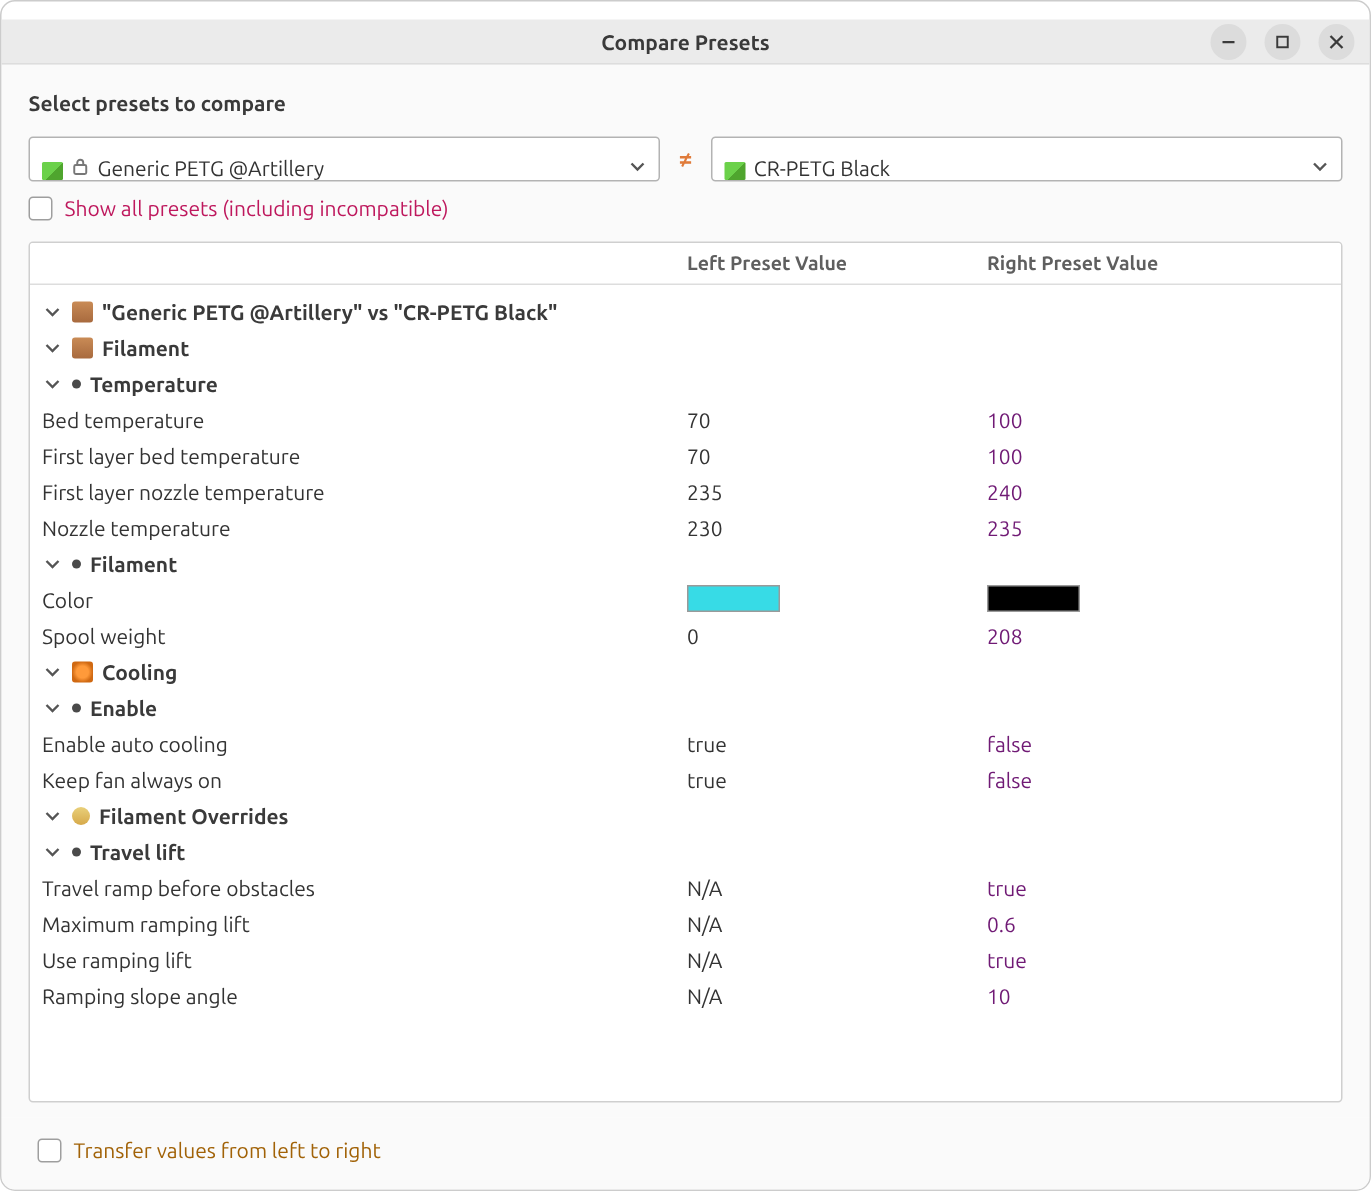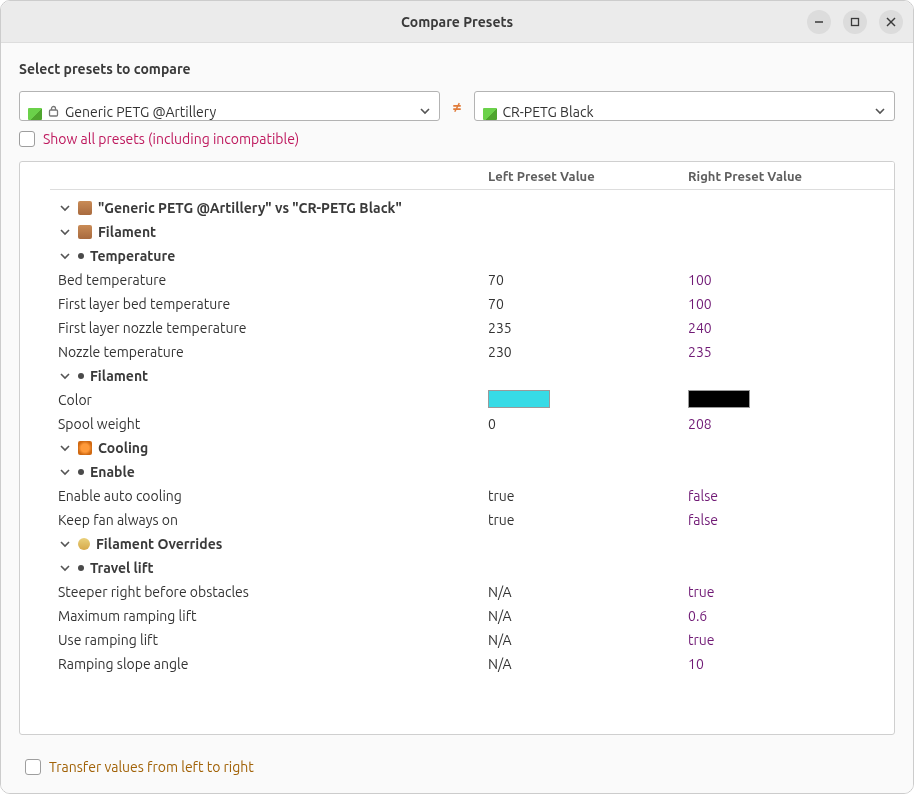--- a/index.html
+++ b/index.html
@@ -15,27 +15,28 @@
   }
   .window {
     display: flex;
     flex-direction: column;
     height: 100%;
     border: 1px solid #ccc;
     border-radius: 10px;
     overflow: hidden;
   }
   .titlebar {
-    height: 42px;
+    height: 30px;
     background: #ebebeb;
     display: flex;
     align-items: center;
     justify-content: center;
     position: relative;
     border-bottom: 1px solid #ddd;
+    margin-top: 12px;
   }
   .titlebar .title {
     font-weight: 700;
     font-size: 14px;
     color: #3a3a3a;
   }
   .win-controls {
     position: absolute;
     right: 10px;
     top: 50%;
@@ -126,21 +127,20 @@
   }
 
   .grid-box {
     flex: 1;
     border: 1px solid #cfcfcf;
     border-radius: 3px;
     background: #fff;
     display: flex;
     flex-direction: column;
     overflow: hidden;
-    padding-left: 30px;
   }
   .grid-header {
     display: grid;
     grid-template-columns: 430px 200px 1fr;
     border-bottom: 1px solid #ddd;
     background: #fff;
     height: 28px;
     align-items: center;
     font-size: 13px;
     color: #5f5f5f;
@@ -431,21 +431,21 @@
                 </svg>
               </span>
             <span class="bullet"></span>
             <span class="bold">Travel lift</span>
           </div>
             <div class="cell"></div>
             <div class="cell"></div>
         </div>
         <div class="row">
           <div class="cell lbl ind3">
-              <span>Steeper right before obstacles</span>
+              <span>Travel ramp before obstacles</span>
             </div>
           <div class="cell">N/A</div>
           <div class="cell val-right">true</div>
         </div>
         <div class="row">
           <div class="cell lbl ind3">
               <span>Maximum ramping lift</span>
             </div>
           <div class="cell">N/A</div>
           <div class="cell val-right">0.6</div>

